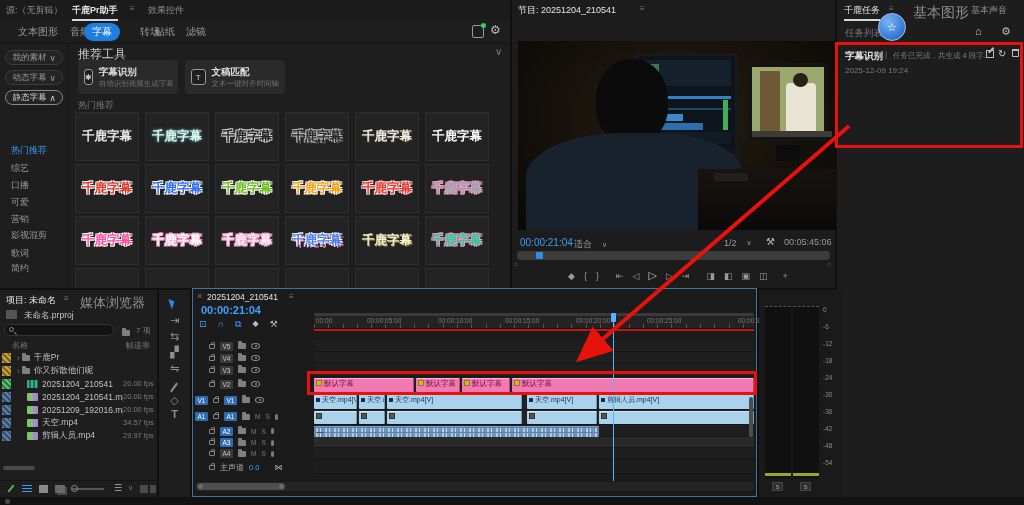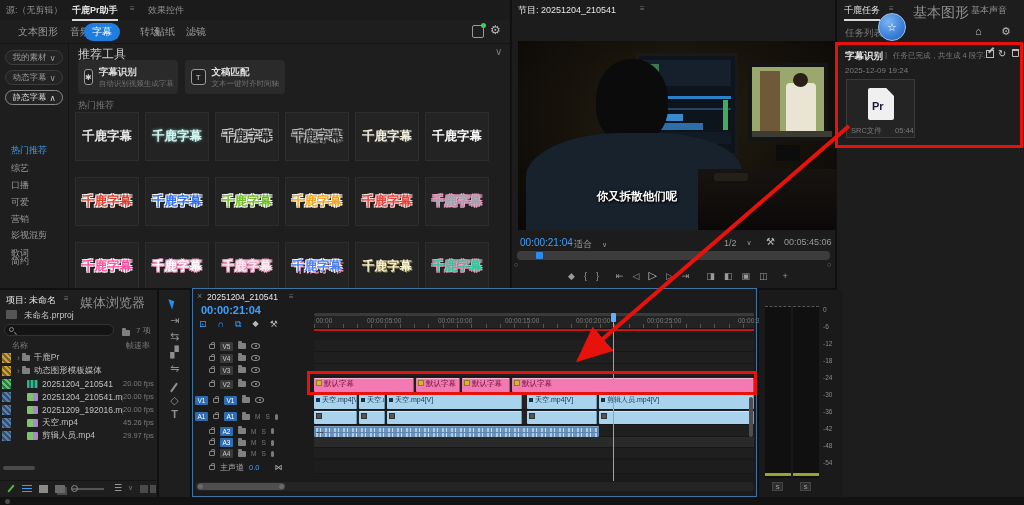--- a/index.html
+++ b/index.html
@@ -15,21 +15,21 @@
   .nav-pill{padding:2px 8px;border-radius:9px;font-size:10px;color:#9a9a9a}
   .nav-pill.active{background:#1f7de0;color:#fff}
   .side-group{width:58px;height:15px;border:1px solid #3c3c3c;border-radius:8px;color:#9a9a9a;font-size:8.5px;display:flex;align-items:center;justify-content:center;gap:3px;background:#242424}
   .side-group.active{border-color:#8a8a8a;color:#d8d8d8}
   .cat{font-size:9px;color:#9a9a9a;cursor:default}
   .cat.active{color:#3d9df5}
   .card{position:absolute;width:100px;height:34px;background:#2a2a2a;border-radius:4px;display:flex;align-items:center;padding:0 6px;gap:6px}
   .scanic{width:16px;height:16px;border:1px solid #9a9a9a;border-radius:3px;color:#cfcfcf;font-size:8px;display:flex;align-items:center;justify-content:center;background:#1f1f1f}
   .card .t{color:#e0e0e0;font-size:9.5px;font-weight:bold;white-space:nowrap}
   .card .d{color:#707070;font-size:7.5px;white-space:nowrap}
-  .grid{position:absolute;left:75px;top:112px;width:416px;height:176px;overflow:hidden;display:grid;grid-template-columns:repeat(6,64px);grid-auto-rows:49px;gap:16px 6px}
+  .grid{position:absolute;left:75px;top:112px;width:416px;height:176px;overflow:hidden;display:grid;grid-template-columns:repeat(6,64px);grid-auto-rows:49px;gap:3px 6px}
   .tile{background:#232323;border:1px solid #2d2d2d;display:flex;align-items:center;justify-content:center;font-size:12.5px;font-weight:bold;letter-spacing:0;overflow:hidden}
   .ow{text-shadow:-1px -1px 0 #fff,1px -1px 0 #fff,-1px 1px 0 #fff,1px 1px 0 #fff}
   .op{text-shadow:-1px -1px 0 #f29ac2,1px -1px 0 #f29ac2,-1px 1px 0 #f29ac2,1px 1px 0 #f29ac2}
   .s1{color:#e8e8e8}.s2{color:#d9f3ef;text-shadow:0 0 3px #6fd0c8}
   .s3{color:#242424;text-shadow:-1px -1px 0 #cfcfcf,1px -1px 0 #cfcfcf,-1px 1px 0 #cfcfcf,1px 1px 0 #cfcfcf}
   .s4{color:#2a2a2a;text-shadow:-1px -1px 0 #bdbdbd,1px -1px 0 #bdbdbd,-1px 1px 0 #bdbdbd,2px 2px 0 #555}
   .s5{color:#f3efdd;text-shadow:1px 1px 1px #444}
   .s6{color:#fff;font-weight:900}
   .s7{color:#e03a2a}.s8{color:#2e6df5}.s9{color:#6cbf1e}.s10{color:#f5a316}
   .s11{color:#e8403a;text-shadow:-1px -1px 0 #ffe2e2,1px -1px 0 #ffe2e2,-1px 1px 0 #ffe2e2,1px 1px 0 #ffe2e2}
@@ -110,21 +110,21 @@
         <span>静态字幕</span>
         <span>∧</span>
       </div>
     <span class="cat active abs" style="left:11px;top:100px">热门推荐</span>
     <span class="cat abs" style="left:11px;top:118px">综艺</span>
     <span class="cat abs" style="left:11px;top:135px">口播</span>
     <span class="cat abs" style="left:11px;top:152px">可爱</span>
     <span class="cat abs" style="left:11px;top:169px">营销</span>
     <span class="cat abs" style="left:11px;top:185px">影视混剪</span>
     <span class="cat abs" style="left:11px;top:203px">歌词</span>
-    <span class="cat abs" style="left:11px;top:211px">简约</span>
+    <span class="cat abs" style="left:11px;top:218px">简约</span>
   </div>
 
   <span class="abs dim" style="left:78px;top:46px;font-size:12px;color:#cfcfcf">推荐工具</span>
   <span class="abs dim" style="left:495px;top:46px">∨</span>
   <div class="card" style="left:78px;top:60px">
     <span class="scanic">✱</span>
     <span>
         <span class="t" style="display:block">字幕识别</span>
         <span class="d" style="display:block">自动识别视频生成字幕</span>
       </span>
@@ -225,21 +225,20 @@
       <div class="abs" style="left:41px;top:6px;width:15px;height:14px;background:#2a2018;border-radius:50%"></div>
       <div class="abs" style="left:0;bottom:0;width:80px;height:6px;background:#3c3c34"></div>
     </div>
     <div class="abs" style="left:258px;top:104px;width:24px;height:16px;background:#0c0c0c"></div>
 
     <div class="abs" style="left:78px;top:18px;width:72px;height:84px;background:#0b0b0b;border-radius:48% 48% 42% 42%"></div>
     <div class="abs" style="left:8px;top:92px;width:216px;height:97px;background:#17222d;border-radius:45% 40% 0 0"></div>
 
     <div class="abs" style="left:180px;top:128px;width:138px;height:61px;background:linear-gradient(180deg,#171310,#0b0908)"></div>
     <div class="abs" style="left:196px;top:132px;width:34px;height:8px;background:#23201a;border-radius:2px"></div>
-    <span class="abs" style="left:0;top:148px;width:238px;text-align:center;color:#fff;font-size:11.5px;font-weight:bold;text-shadow:1px 1px 2px #000,0 0 3px #000">你又拆散他们呢</span>
   </div>
 
   <span class="abs blue" style="left:8px;top:237px;font-size:10px">00:00:21:04</span>
   <span class="abs dropdown" style="left:62px;top:238px">
       <span>适合</span>
       <span style="font-size:7px">∨</span>
     </span>
   <span class="abs dropdown" style="left:212px;top:238px">
       <span>1/2</span>
       <span style="font-size:7px">∨</span>
@@ -278,27 +277,20 @@
   <span class="abs ic" style="left:164px;top:25px;font-size:11px">⚙</span>
 
   
   <span class="abs" style="left:8px;top:50px;font-size:9.5px;font-weight:bold;color:#e8e8e8">字幕识别</span>
   <span class="abs dim" style="left:48px;top:50px;font-size:8px">|</span>
   <span class="abs dim" style="left:56px;top:51px;font-size:7.5px;width:92px;white-space:nowrap;overflow:hidden">任务已完成，共生成 4 段字幕文本</span>
   <span class="abs miniedit" style="left:149px;top:49px"></span>
   <span class="abs ic" style="left:161px;top:48px;font-size:10px;color:#ccc">↻</span>
   <span class="abs minitrash" style="left:175px;top:49px"></span>
   <span class="abs dim" style="left:8px;top:66px;font-size:8px">2025-12-09 19:24</span>
-  <div class="abs" style="left:9px;top:79px;width:69px;height:59px;background:#242424;border:1px solid #3a3a3a">
-    <div class="abs" style="left:21px;top:8px;width:26px;height:32px;background:#f0f0f0;border-radius:2px;clip-path:polygon(0 0,70% 0,100% 25%,100% 100%,0 100%)">
-      <span style="position:absolute;left:4px;top:12px;font-size:11px;font-weight:bold;color:#1a1a3a">Pr</span>
-    </div>
-    <span class="abs dim" style="left:4px;top:46px;font-size:7.5px">SRC文件</span>
-    <span class="abs dim" style="left:48px;top:46px;font-size:7.5px">05:44</span>
-  </div>
 </div>
 
 <div class="abs" style="left:878px;top:13px;width:28px;height:28px;border-radius:50%;background:radial-gradient(circle at 35% 30%,#7ab4f2,#3a7fd8 60%,#2a5fb0);z-index:60;border:1px solid #9cc4ee;display:flex;align-items:center;justify-content:center">
   <span style="color:#fff;font-size:11px">☆</span>
 </div>
 
 <div class="panel" style="left:0;top:290px;width:157px;height:207px;background:#1e1e1e">
   <span class="abs tabtxt active" style="left:6px;top:4px;font-size:9px">项目: 未命名</span>
   <span class="abs dim" style="left:64px;top:4px;font-size:8px">≡</span>
   <span class="abs tabtxt" style="left:80px;top:4px;font-size:13px">媒体浏览器</span>
@@ -316,21 +308,21 @@
   <div class="prow" style="top:61px">
       <span class="swatch sw-y"></span>
       <span class="dim" style="margin:0 2px 0 6px">›</span>
       <span class="foldr" style="margin-right:4px"></span>
       <span style="overflow:hidden;white-space:nowrap;flex:1">千鹿Pr</span>
     </div>
   <div class="prow" style="top:74px">
       <span class="swatch sw-y"></span>
       <span class="dim" style="margin:0 2px 0 6px">›</span>
       <span class="foldr" style="margin-right:4px"></span>
-      <span style="overflow:hidden;white-space:nowrap;flex:1">动态图形模板媒体</span>
+      <span style="overflow:hidden;white-space:nowrap;flex:1">你又拆散他们呢</span>
     </div>
   <div class="prow" style="top:87px">
       <span class="swatch sw-g"></span>
       <span class="seqic" style="margin:0 4px 0 16px"></span>
       <span style="overflow:hidden;white-space:nowrap;flex:1">20251204_210541</span>
       <span class="dim" style="font-size:7.5px;width:34px;overflow:hidden;white-space:nowrap">20.00 fps</span>
     </div>
   <div class="prow" style="top:100px">
       <span class="swatch sw-b"></span>
       <span class="clipic" style="margin:0 4px 0 16px"></span>
@@ -340,21 +332,21 @@
   <div class="prow" style="top:113px">
       <span class="swatch sw-b"></span>
       <span class="clipic" style="margin:0 4px 0 16px"></span>
       <span style="overflow:hidden;white-space:nowrap;flex:1">20251209_192016.mp4</span>
       <span class="dim" style="font-size:7.5px;width:34px;overflow:hidden;white-space:nowrap">20.00 fps</span>
     </div>
   <div class="prow" style="top:126px">
       <span class="swatch sw-b"></span>
       <span class="clipic" style="margin:0 4px 0 16px"></span>
       <span style="overflow:hidden;white-space:nowrap;flex:1">天空.mp4</span>
-      <span class="dim" style="font-size:7.5px;width:34px;overflow:hidden;white-space:nowrap">45.26 fps</span>
+      <span class="dim" style="font-size:7.5px;width:34px;overflow:hidden;white-space:nowrap">34.57 fps</span>
     </div>
   <div class="prow" style="top:139px">
       <span class="swatch sw-b"></span>
       <span class="clipic" style="margin:0 4px 0 16px"></span>
       <span style="overflow:hidden;white-space:nowrap;flex:1">剪辑人员.mp4</span>
       <span class="dim" style="font-size:7.5px;width:34px;overflow:hidden;white-space:nowrap">29.97 fps</span>
     </div>
 
   <div class="abs" style="left:3px;top:176px;width:32px;height:4px;background:#4a4a4a;border-radius:2px"></div>
   <div class="abs" style="left:0;top:190px;width:157px;height:16px;border-top:1px solid #141414">

